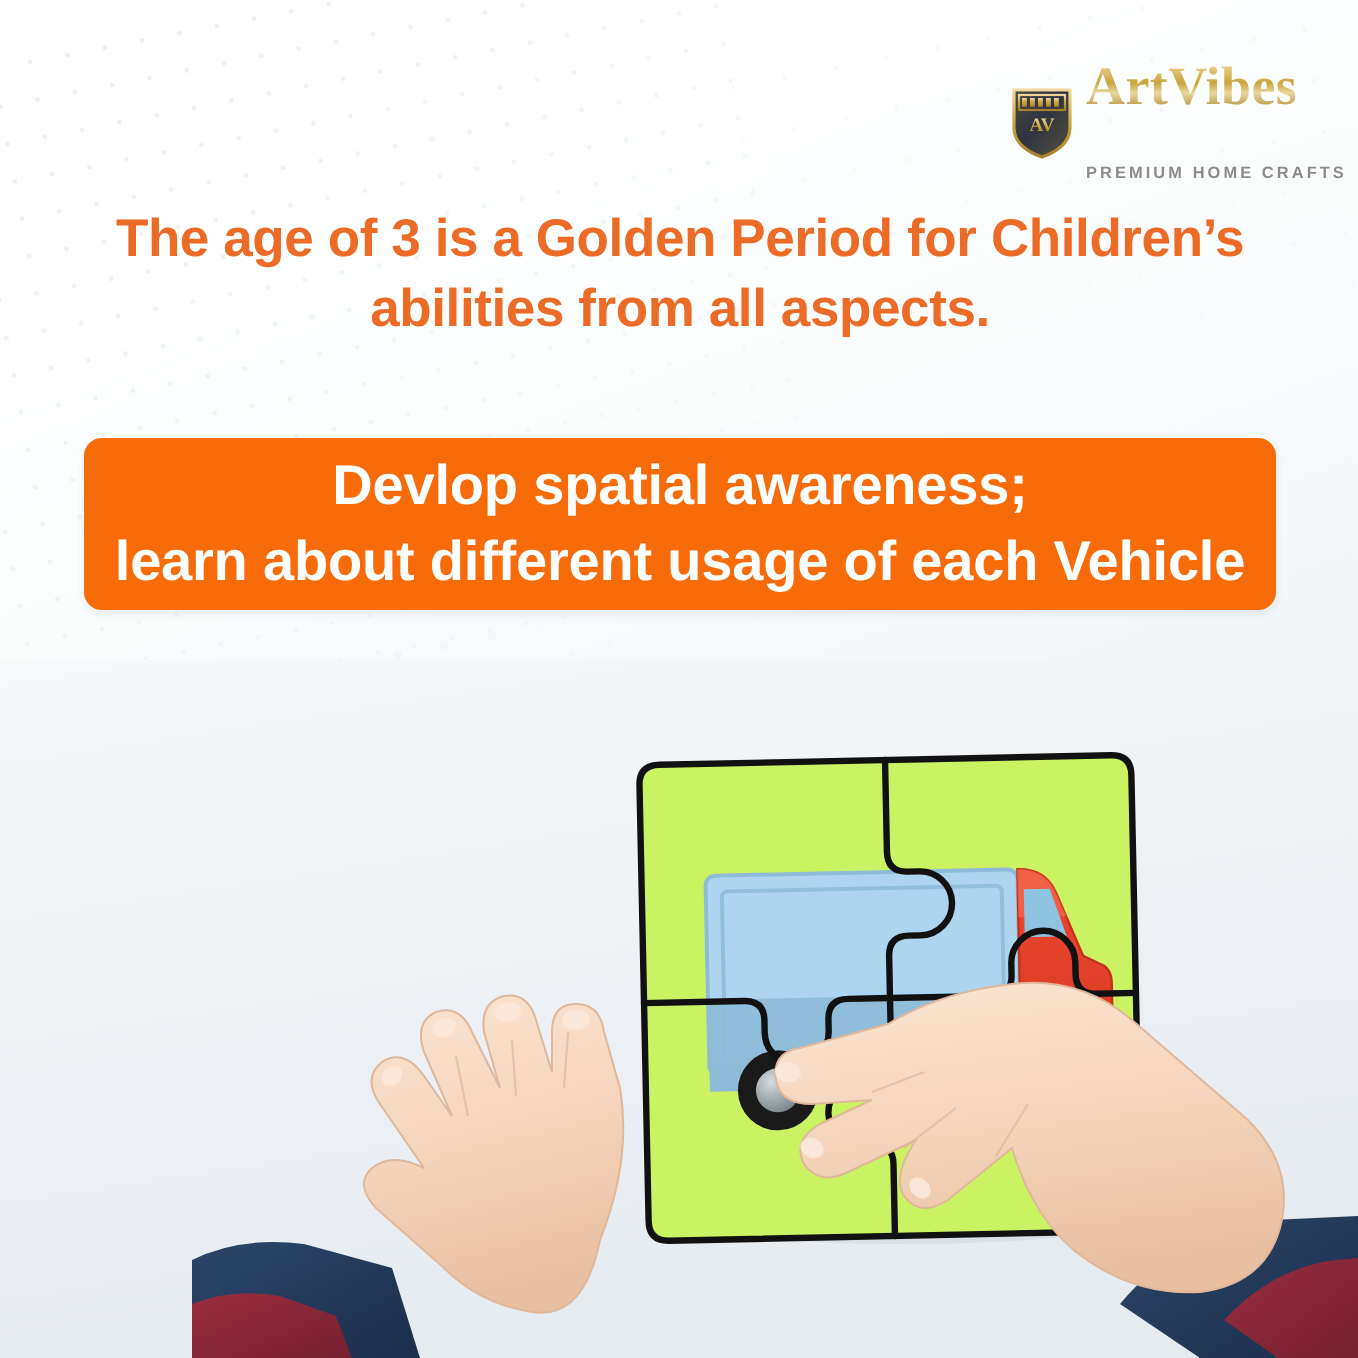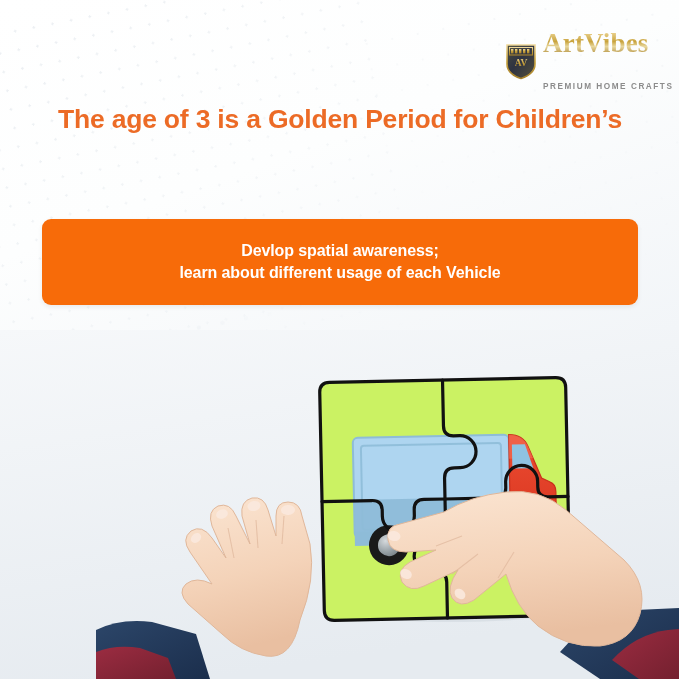--- a/index.html
+++ b/index.html
@@ -94,21 +94,21 @@
     letter-spacing:-.2px;
   }
   .headline div{white-space:nowrap;}
 
   
   .banner{
     position:absolute;left:42px;top:219px;width:596px;height:86px;
     background:#f76b09;border-radius:9px;
     box-shadow:0 2px 5px rgba(0,0,0,.07);
     display:flex;flex-direction:column;align-items:center;justify-content:center;
-    color:#ffffff;font-size:16px;font-weight:700;line-height:1.36;
+    color:#ffffff;font-size:28px;font-weight:700;line-height:1.36;
     letter-spacing:-.1px;
   }
   .banner div{white-space:nowrap;}
 
   
   .scene{position:absolute;left:0;top:330px;width:679px;height:349px;}
   .scene svg{display:block;}
 </style>
 </head>
 <body>
@@ -150,20 +150,21 @@
       <path d="M8 26.5 H26" stroke="url(#gldg)" stroke-width="1" opacity=".85"></path>
     </svg>
     <div class="logo-text">
       <div class="brand">ArtVibes</div>
       <div class="tagline">PREMIUM HOME CRAFTS</div>
     </div>
   </div>
 
   <div class="headline">
     <div>The age of 3 is a Golden Period for Children’s</div>
+    <div>abilities from all aspects.</div>
   </div>
 
   <div class="banner">
     <div>Devlop spatial awareness;</div>
     <div>learn about different usage of each Vehicle</div>
   </div>
 
   <div class="scene">
     <svg width="679" height="349" viewBox="0 0 679 349">
       <defs>

